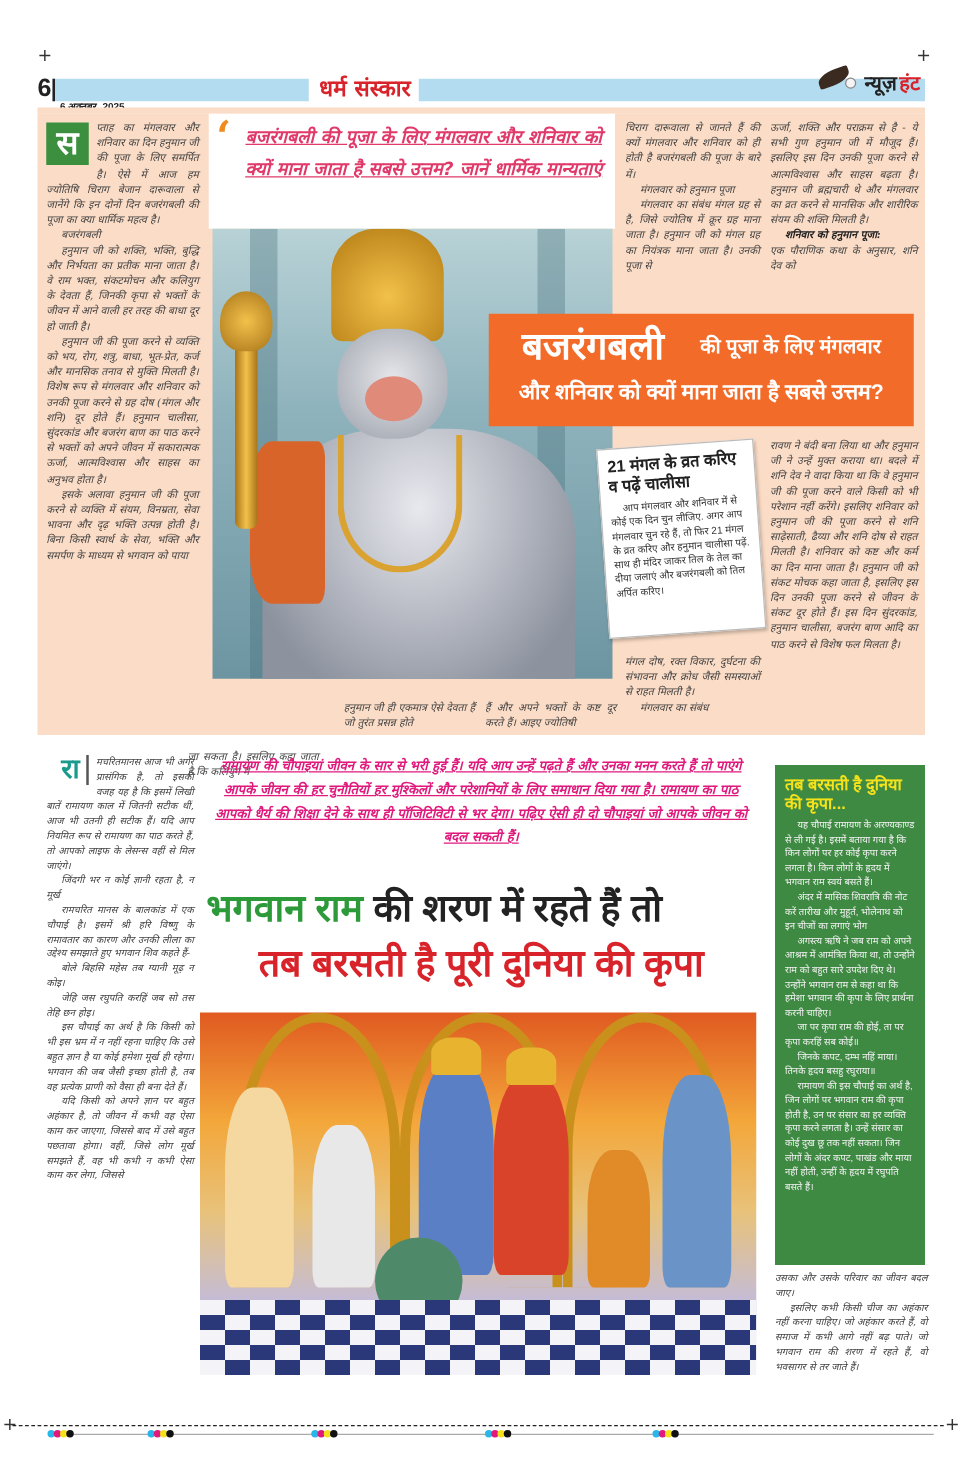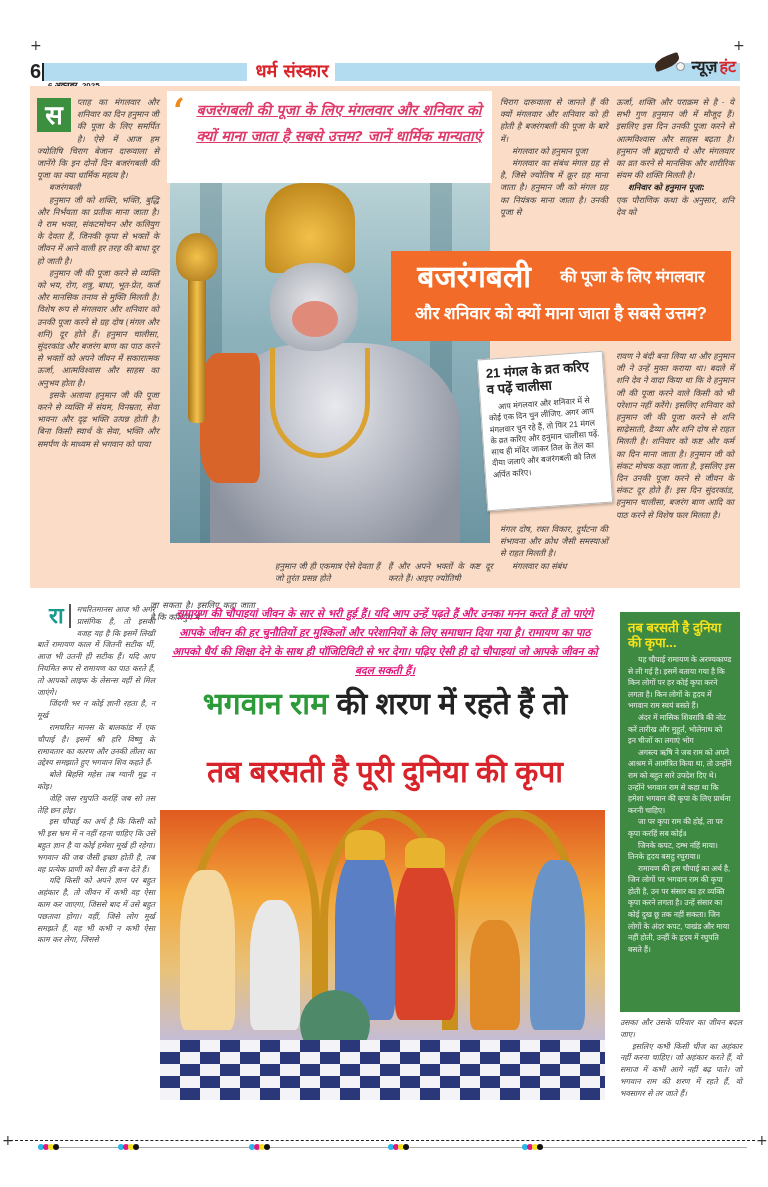--- a/index.html
+++ b/index.html
@@ -55,21 +55,21 @@
   .ob-line2 { position: absolute; left: 0; top: 50px; width: 340px; text-align: center; color: #fff; font: bold 17px "Liberation Sans", sans-serif; white-space: nowrap; }
 
   .note-card { position: absolute; left: 482px; top: 355px; width: 126px; height: 152px; background: #fff; border: 1px solid #bbb;
     transform: rotate(-4deg); box-shadow: 1px 2px 3px rgba(0,0,0,0.25); padding: 6px 7px; }
   .note-title { font: bold 13px "Liberation Sans", sans-serif; color: #222; line-height: 16px; }
   .note-body { font: 8px "Liberation Sans", sans-serif; color: #333; line-height: 11.3px; margin-top: 4px; text-indent: 10px; }
 
   
   .ra-dropcap { font: bold 22px "DejaVu Sans", sans-serif; color: #1a9a8f; float: left; margin: 0 6px 0 12px; line-height: 24px; border-right: 2px solid #555; padding-right: 5px; }
   .pink-intro { position: absolute; left: 165px; top: 604px; width: 440px; text-align: center; font: italic bold 10.6px "DejaVu Sans", sans-serif; color: #e0197d; line-height: 19px; text-decoration: underline; }
-  .ram-title1 { position: absolute; left: 165px; top: 684px; width: 440px; text-align: center; font: bold 30px "Liberation Sans", sans-serif; line-height: 40px; white-space: nowrap; }
+  .ram-title1 { position: absolute; left: 165px; top: 708px; width: 440px; font: bold 30px "Liberation Sans", sans-serif; line-height: 40px; white-space: nowrap; }
   .ram-title1 .green { color: #2d9a3a; }
   .ram-title1 .dark { color: #222; }
   .ram-title2 { position: absolute; left: 165px; top: 752px; width: 440px; text-align: center; font: bold 30px "Liberation Sans", sans-serif; color: #d8232a; line-height: 40px; white-space: nowrap; }
 
   .ram-img { position: absolute; left: 160px; top: 810px; width: 445px; height: 290px; overflow: hidden;
     background: linear-gradient(180deg, #e05a20 0%, #f3a73a 30%, #e8c27a 55%, #c4bcd8 80%, #fff 100%); }
   .arch { position: absolute; top: 0; height: 220px; border: 8px solid #c9901c; border-bottom: none; border-radius: 50% 50% 0 0; }
   .checker { position: absolute; left: 0; bottom: 0; width: 445px; height: 60px;
     background: repeating-conic-gradient(#2a3778 0% 25%, #f4f4f8 0% 50%) 0 0 / 40px 24px; }
   .figure { position: absolute; border-radius: 40% 40% 10% 10%; }

